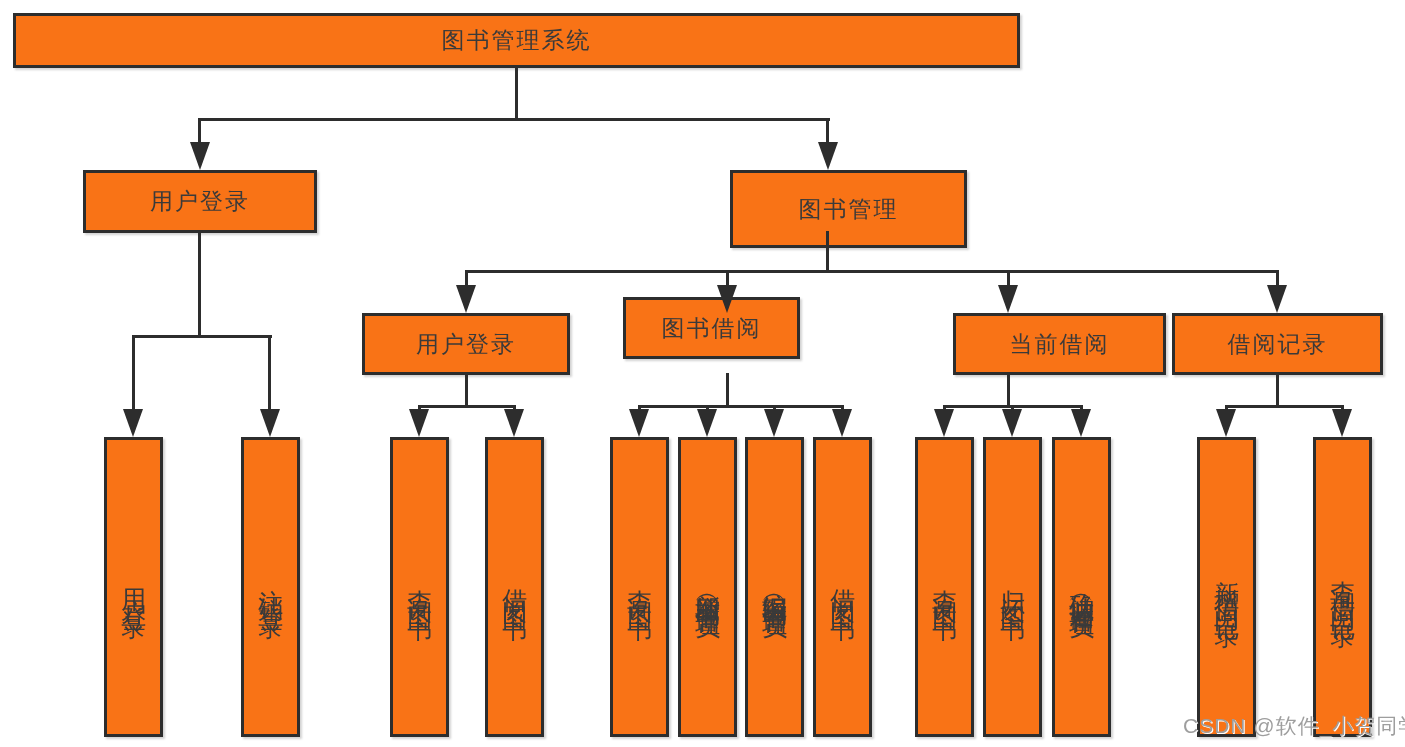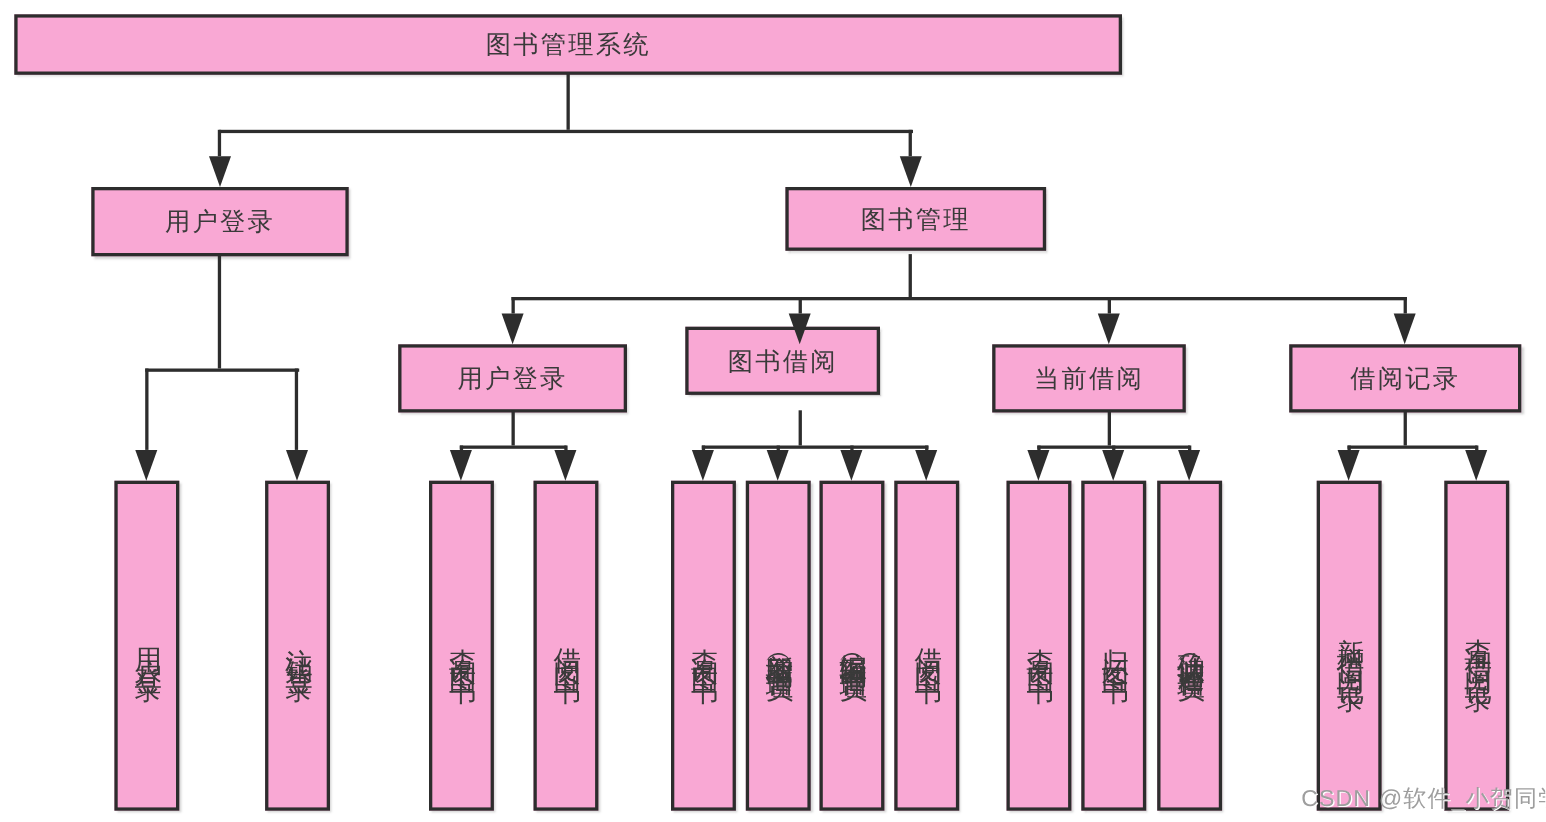--- a/index.html
+++ b/index.html
@@ -4,21 +4,21 @@
 <title>图书管理系统</title>
 <style>
   html,body { margin:0; padding:0; background:#ffffff; }
   .canvas {
     position:relative; width:1405px; height:747px;
     background:#ffffff; overflow:hidden;
     font-family:"Liberation Sans", sans-serif;
   }
   .box {
     position:absolute; box-sizing:border-box;
-    border:3px solid #2d2d2d; background:#f9a8d4;
+    border:3px solid #2d2d2d; background:#f97316;
     display:flex; align-items:center; justify-content:center;
     box-shadow:2px 2px 2px rgba(130,130,130,0.35);
   }
   .lbl { font-size:23px; letter-spacing:2px; color:#3a3a3a; white-space:nowrap; }
   .leaf { top:437px; width:59px; height:300px; }
   .vtext {
     writing-mode:vertical-rl; text-orientation:mixed;
     font-size:25px; letter-spacing:9px; color:#3a3a3a; line-height:1.1;
   }
   .long .vtext { letter-spacing:3px; }
@@ -40,31 +40,31 @@
 
 <div class="canvas">
 
   <div class="box" style="left:13px;top:13px;width:1007px;height:55px">
     <span class="lbl">图书管理系统</span>
   </div>
 
   <div class="box" style="left:83px;top:170px;width:234px;height:63px">
     <span class="lbl">用户登录</span>
   </div>
-  <div class="box" style="left:714px;top:170px;width:237px;height:58px">
+  <div class="box" style="left:730px;top:170px;width:237px;height:78px">
     <span class="lbl">图书管理</span>
   </div>
 
   <div class="box" style="left:362px;top:313px;width:208px;height:62px">
     <span class="lbl">用户登录</span>
   </div>
   <div class="box" style="left:623px;top:297px;width:177px;height:62px">
     <span class="lbl">图书借阅</span>
   </div>
-  <div class="box" style="left:902px;top:313px;width:176px;height:62px">
+  <div class="box" style="left:953px;top:313px;width:213px;height:62px">
     <span class="lbl">当前借阅</span>
   </div>
   <div class="box" style="left:1172px;top:313px;width:211px;height:62px">
     <span class="lbl">借阅记录</span>
   </div>
 
   <div class="box leaf" style="left:104px">
     <span class="vtext">用户登录</span>
   </div>
   <div class="box leaf" style="left:241px">

